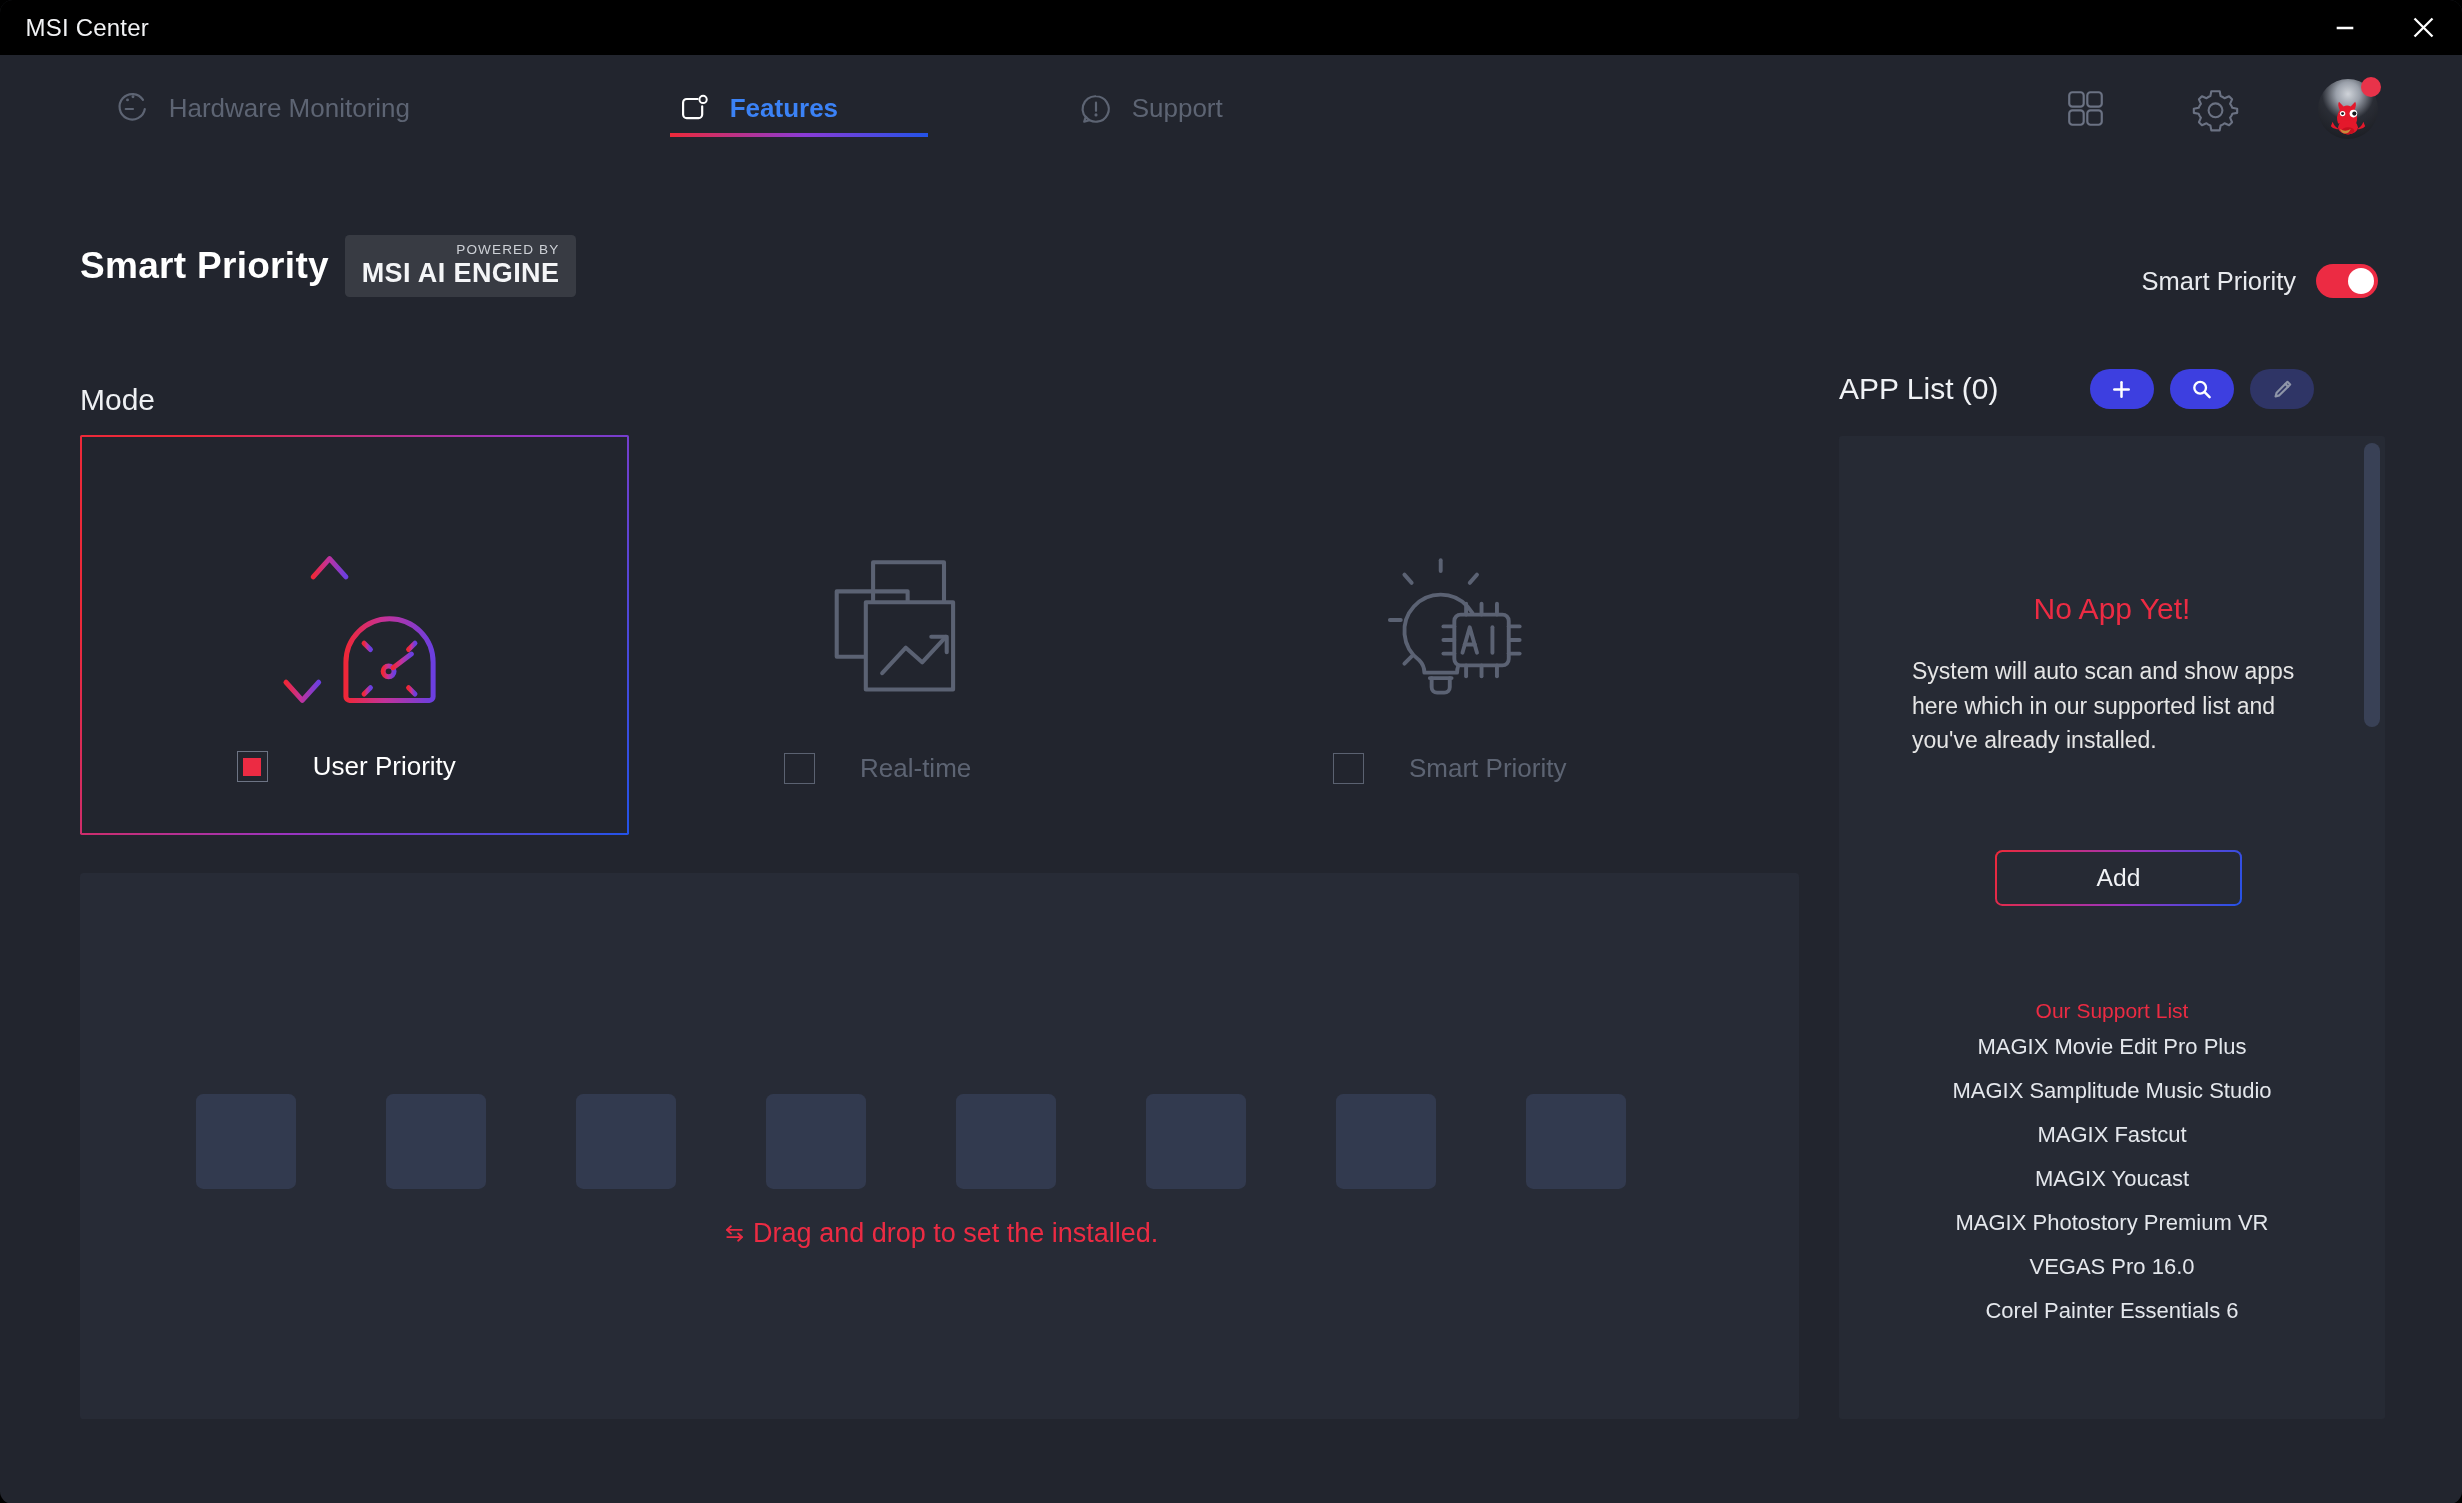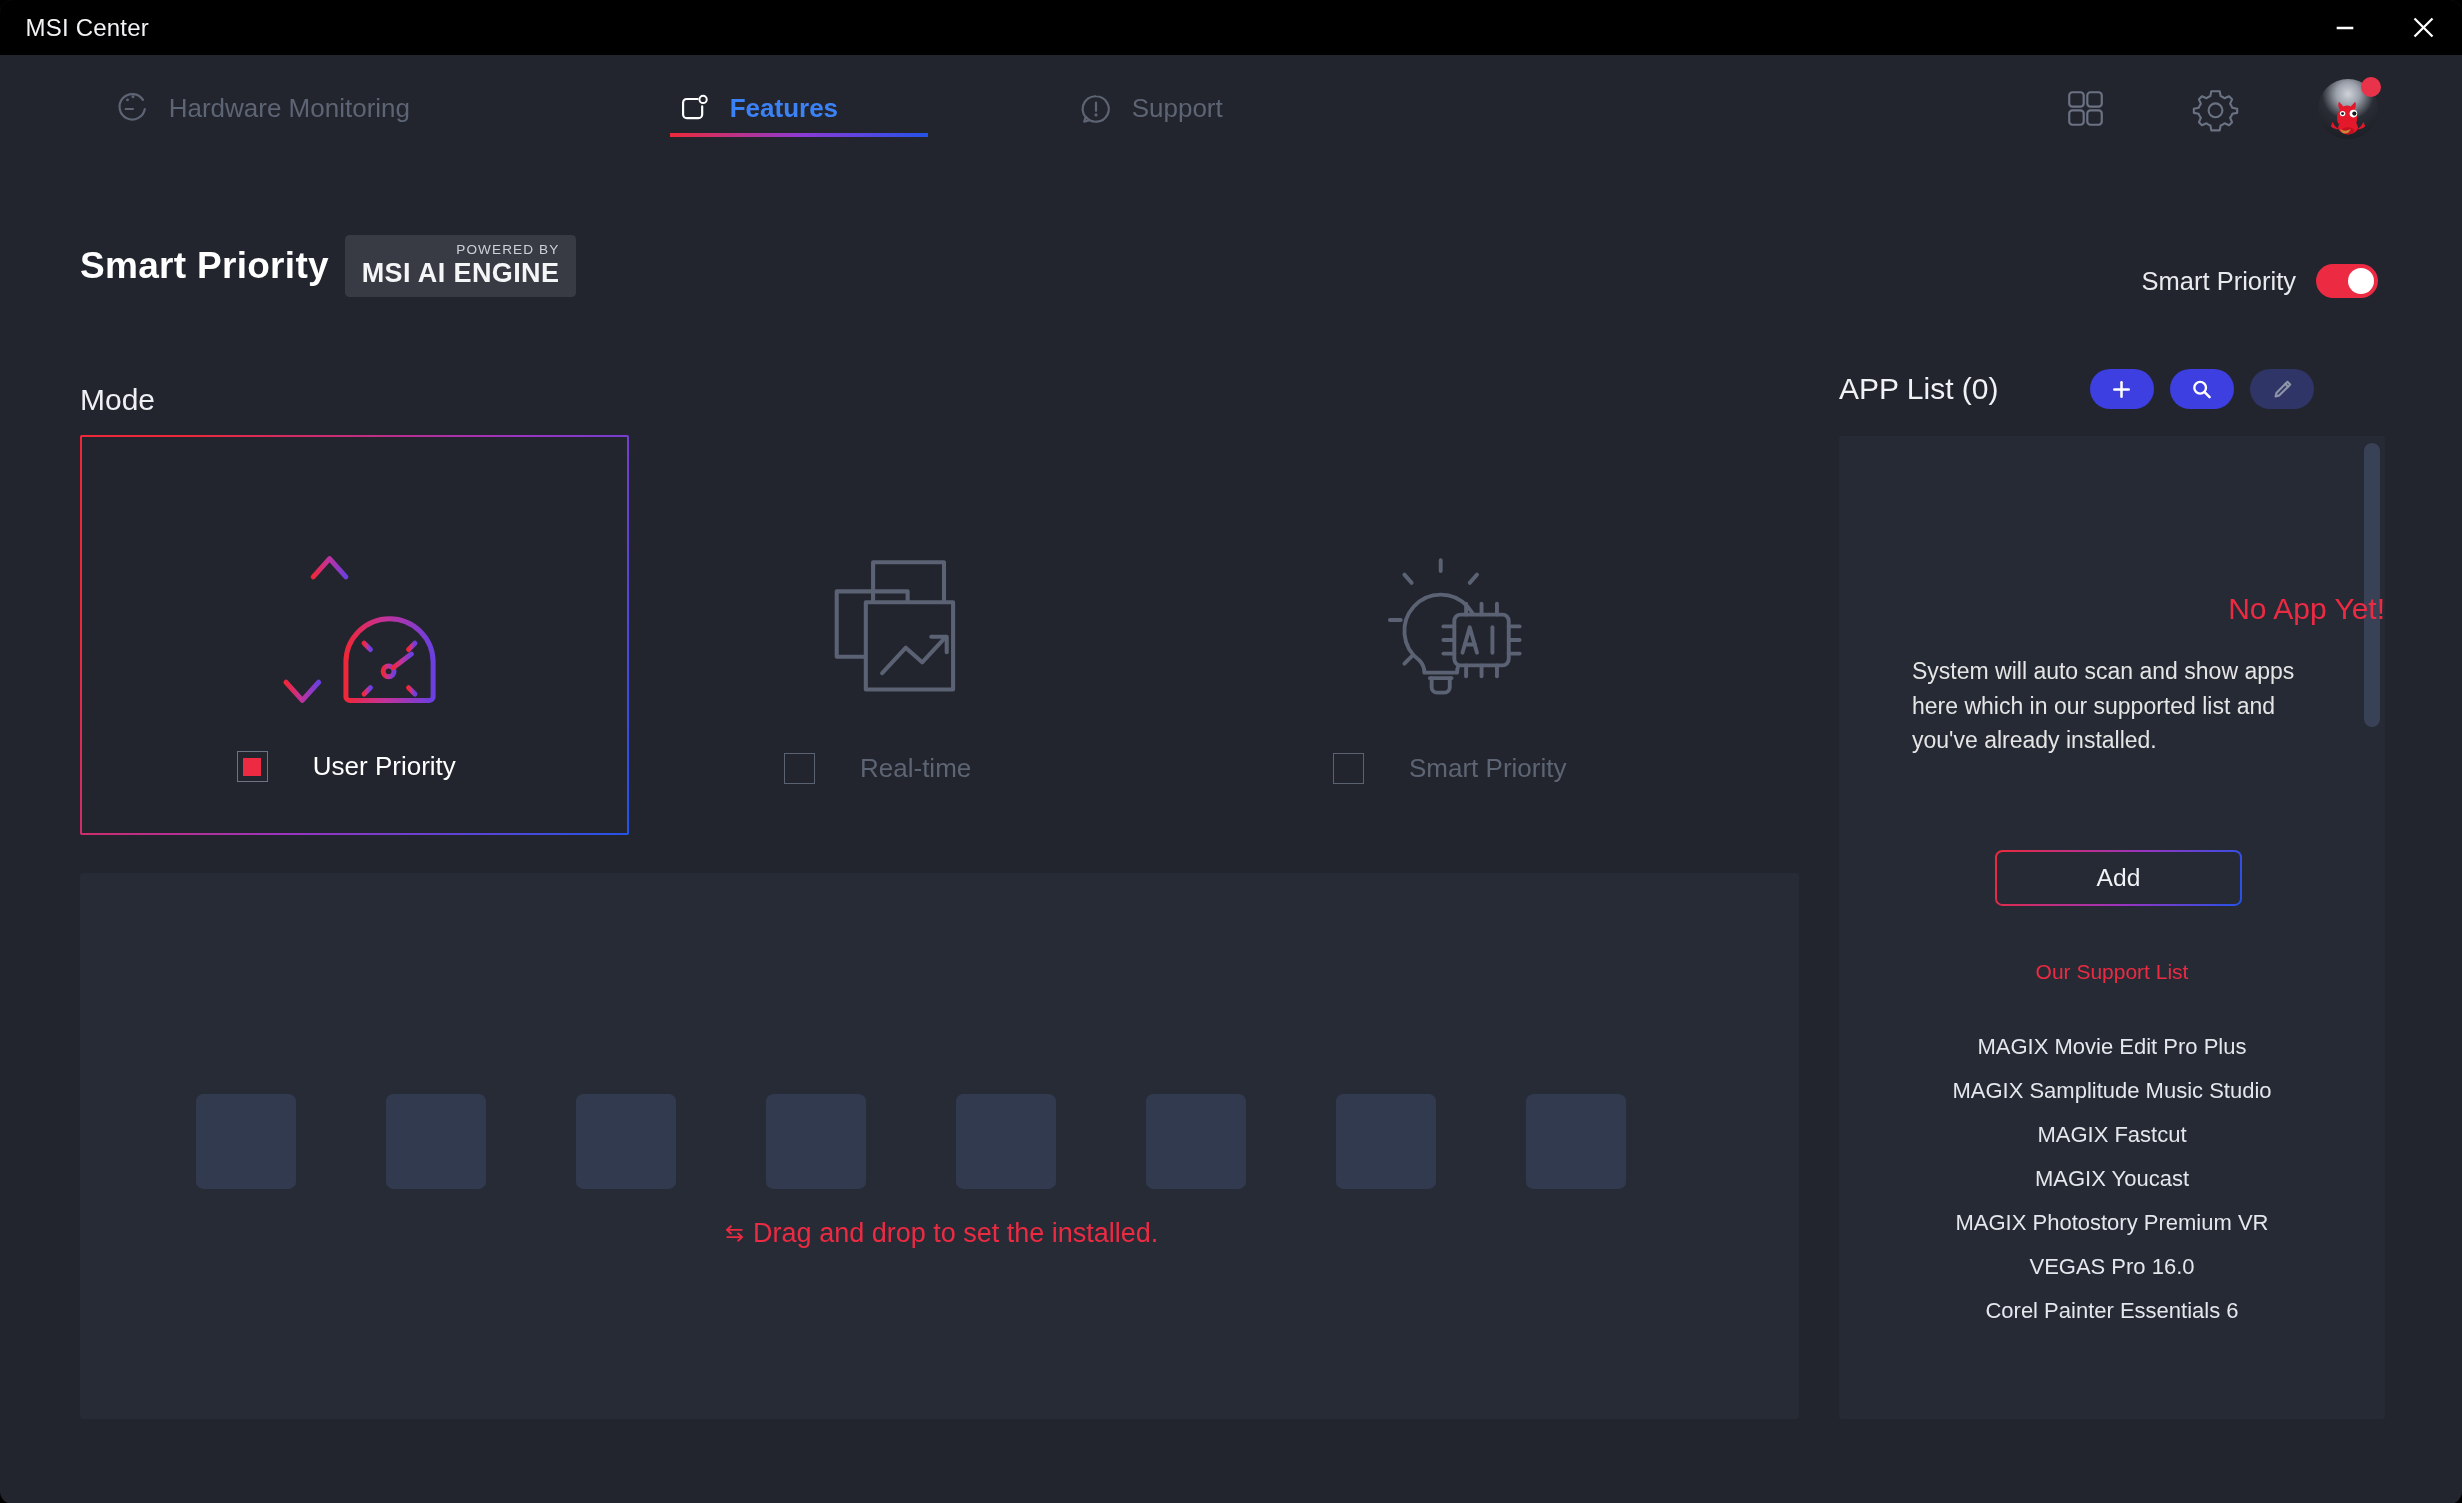--- a/index.html
+++ b/index.html
@@ -215,21 +215,21 @@
     border-radius: 2.7px;
     overflow: hidden;
   }
   .panel-scrollbar {
     position: absolute; right: 5.5px; top: 7.3px;
     width: 15.5px; height: 284px;
     background: #394156; border-radius: 8.2px;
   }
   .no-app-title {
     position: absolute; top: 156px; left: 0; width: 546px;
-    text-align: right;
+    text-align: center;
     color: #ec2b43; font-size: 30px;
   }
   .no-app-desc {
     position: absolute; top: 218px; left: 73px;
     width: 411px;
     color: #e5e5e5; font-size: 23px; line-height: 1.5;
   }
   .add-btn {
     position: absolute; top: 414px; left: 156px;
     width: 247px; height: 56px;
@@ -238,21 +238,21 @@
     border-radius: 7.3px;
     cursor: pointer;
   }
   .add-btn-inner {
     width: 100%; height: 100%;
     background: #262a34; border-radius: 5.5px;
     display: flex; align-items: center; justify-content: center;
     color: #f0f2f5; font-size: 24.6px;
   }
   .support-title {
-    position: absolute; top: 524px; left: 0; width: 546px;
+    position: absolute; top: 563px; left: 0; width: 546px;
     text-align: center; color: #ec2b43; font-size: 21px;
   }
   .support-list {
     position: absolute; top: 589px; left: 0; width: 546px;
   }
   .support-item {
     text-align: center; color: #e4e7ec; font-size: 22px;
     line-height: 44px;
   }
 </style>

